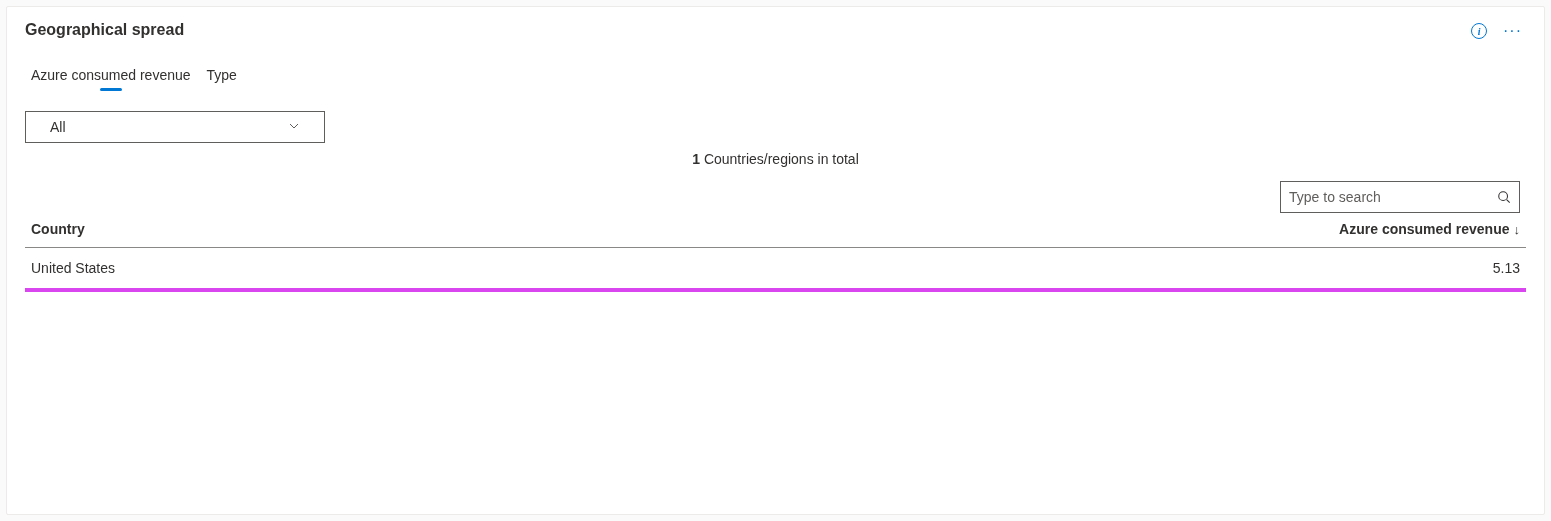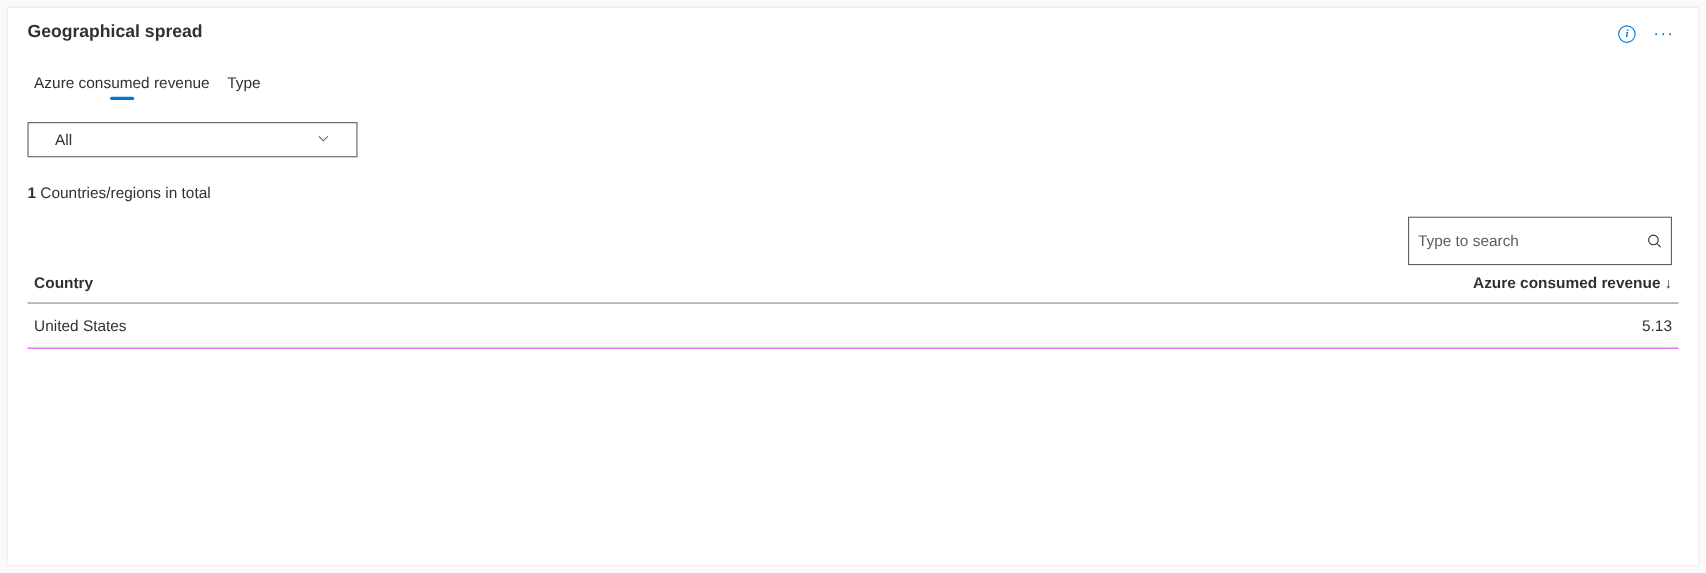--- a/index.html
+++ b/index.html
@@ -100,34 +100,35 @@
       color: #323130;
       cursor: pointer;
     }
     .dropdown .chevron {
       font-size: 12px;
       color: #605e5c;
     }
     .count-text {
       font-size: 14px;
       color: #323130;
-      margin-top: 24px;
+      margin-top: 8px;
+      text-align: center;
     }
     .count-text .bold {
       font-weight: 700;
     }
     .search-row {
       display: flex;
       justify-content: flex-end;
       margin-top: 14px;
       padding-right: 6px;
     }
     .search-box {
       width: 240px;
-      height: 44px;
+      height: 32px;
       border: 1px solid #605e5c;
       display: flex;
       align-items: center;
       padding: 0 8px;
       gap: 6px;
     }
     .search-box input {
       flex: 1;
       border: none;
       outline: none;
@@ -163,21 +164,21 @@
     }
     .sort-arrow {
       font-size: 13px;
       line-height: 1;
     }
     .table-row {
       display: flex;
       justify-content: space-between;
       align-items: flex-start;
       padding: 12px 6px;
-      border-bottom: 1px solid #d946ef;
+      border-bottom: 4px solid #d946ef;
       font-size: 14px;
       color: #323130;
       gap: 45px;
     }
   </style>
 </head>
 <body>
 
 <div class="panel">
 

